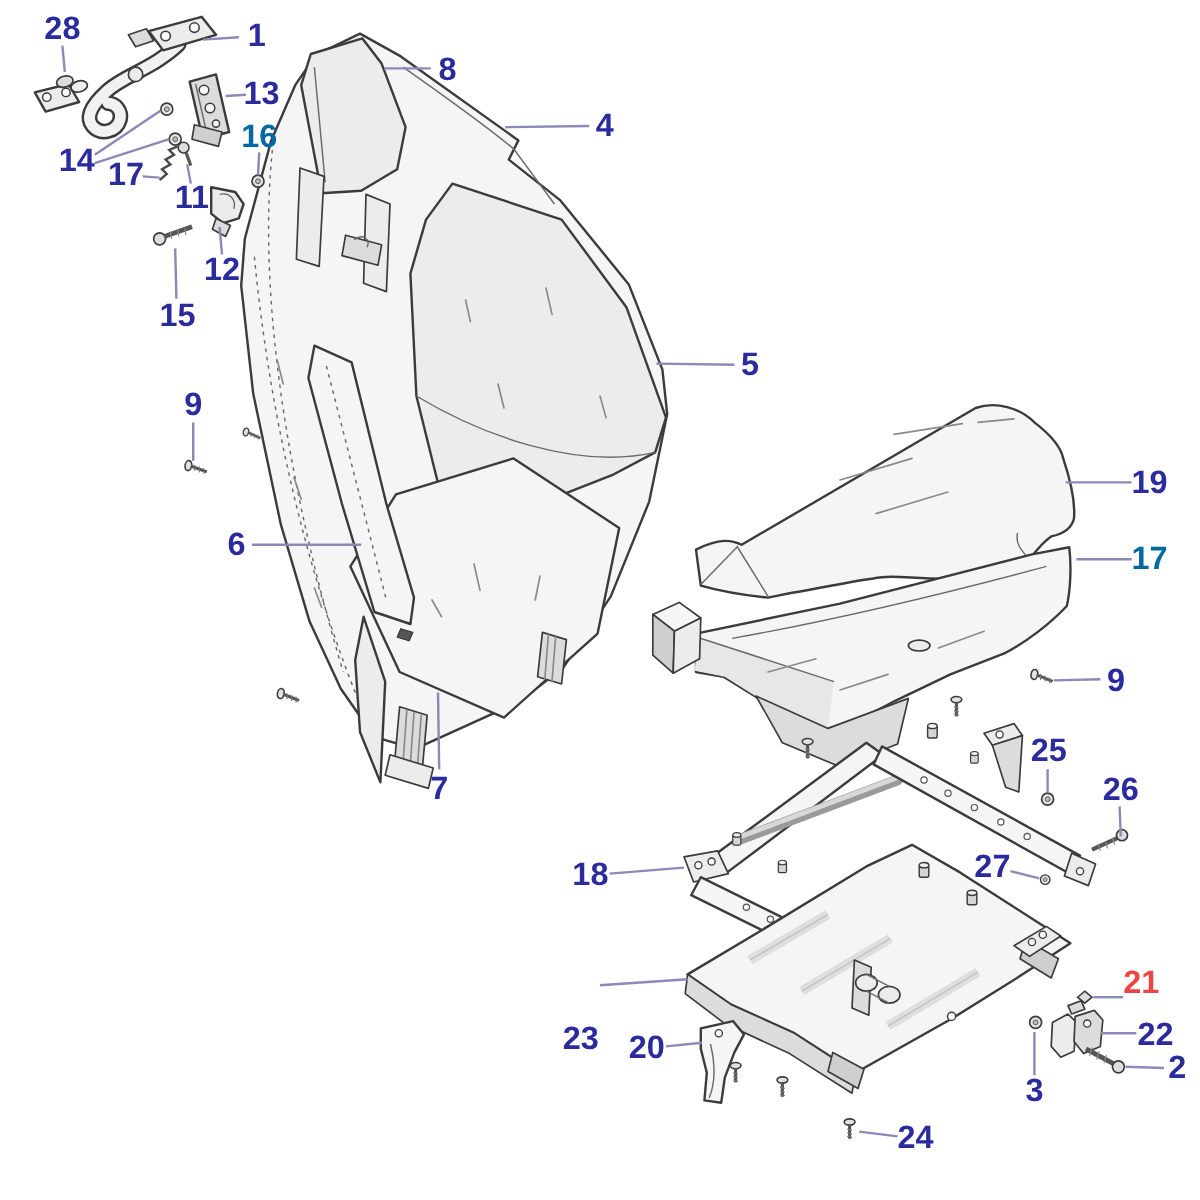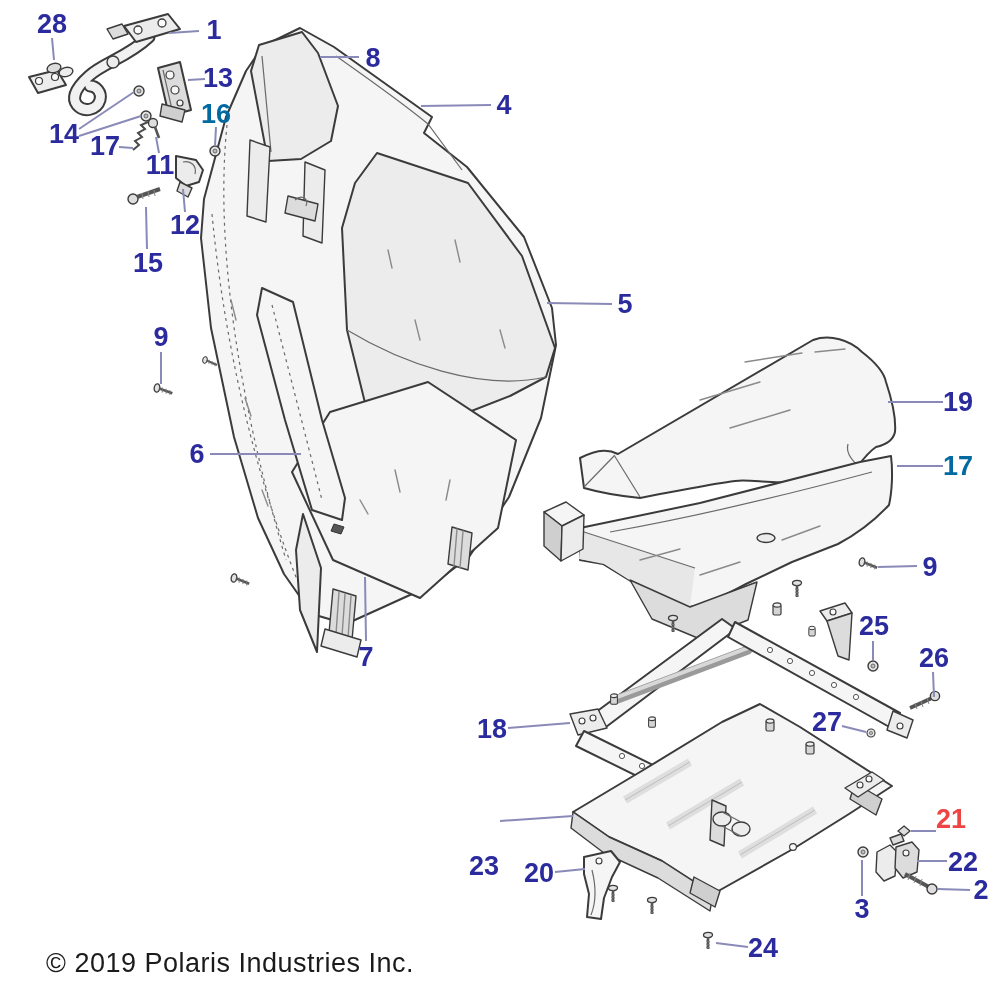--- a/index.html
+++ b/index.html
@@ -380,14 +380,13 @@
       <div class="callout" style="left: 951px; top: 819px; color: #ef4444;">21</div>
       <div class="callout" style="left: 963px; top: 862px; color: rgb(43, 43, 158);">22</div>
       <div class="callout" style="left: 484px; top: 866px; color: rgb(43, 43, 158);">23</div>
       <div class="callout" style="left: 763px; top: 948px; color: rgb(43, 43, 158);">24</div>
       <div class="callout" style="left: 874px; top: 626px; color: rgb(43, 43, 158);">25</div>
       <div class="callout" style="left: 934px; top: 658px; color: rgb(43, 43, 158);">26</div>
       <div class="callout" style="left: 827px; top: 722px; color: rgb(43, 43, 158);">27</div>
       <div class="callout" style="left: 52px; top: 24px; color: rgb(43, 43, 158);">28</div>
     </div>
 
-  <div class="footer-copyright">© 2019 Polaris Industries Inc.</div>
 </div>
 
 </body></html>

